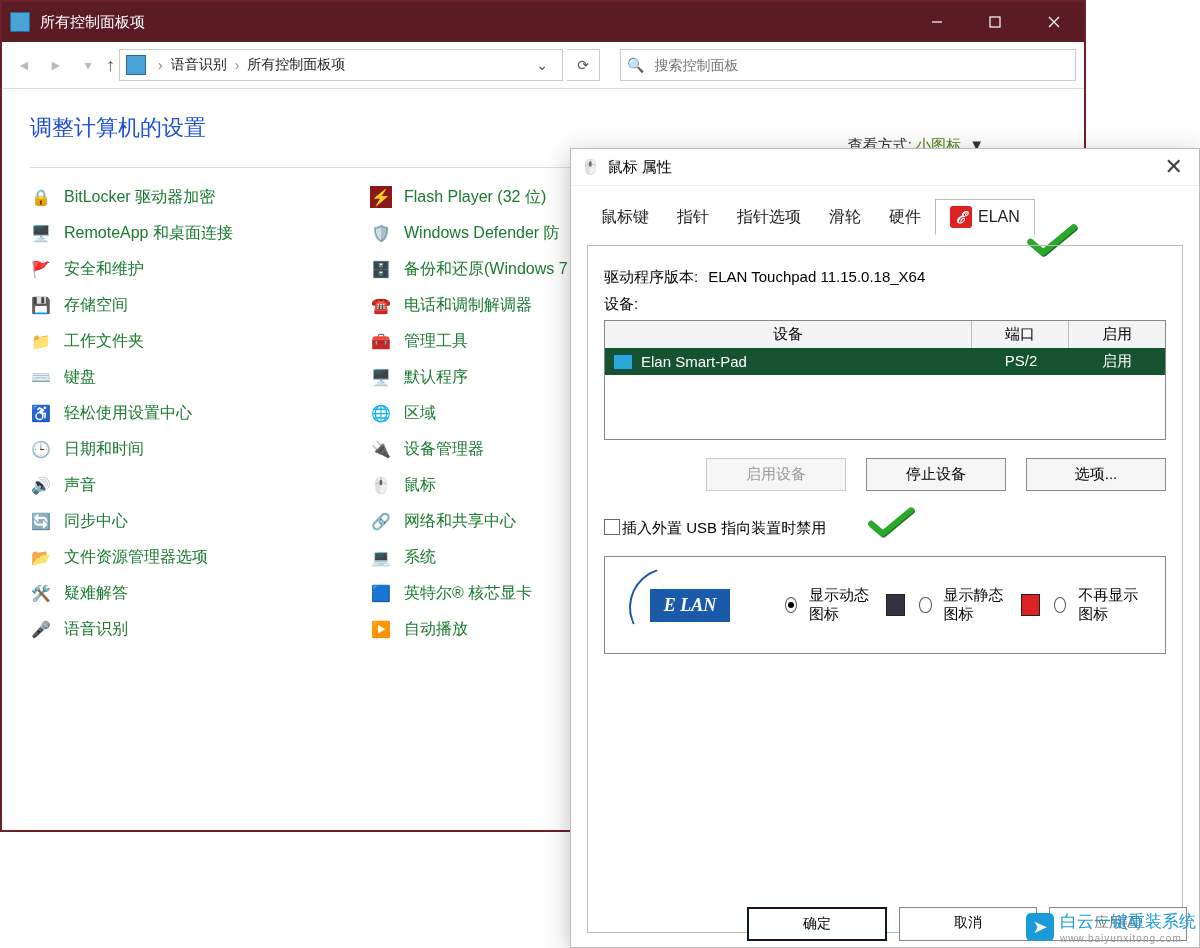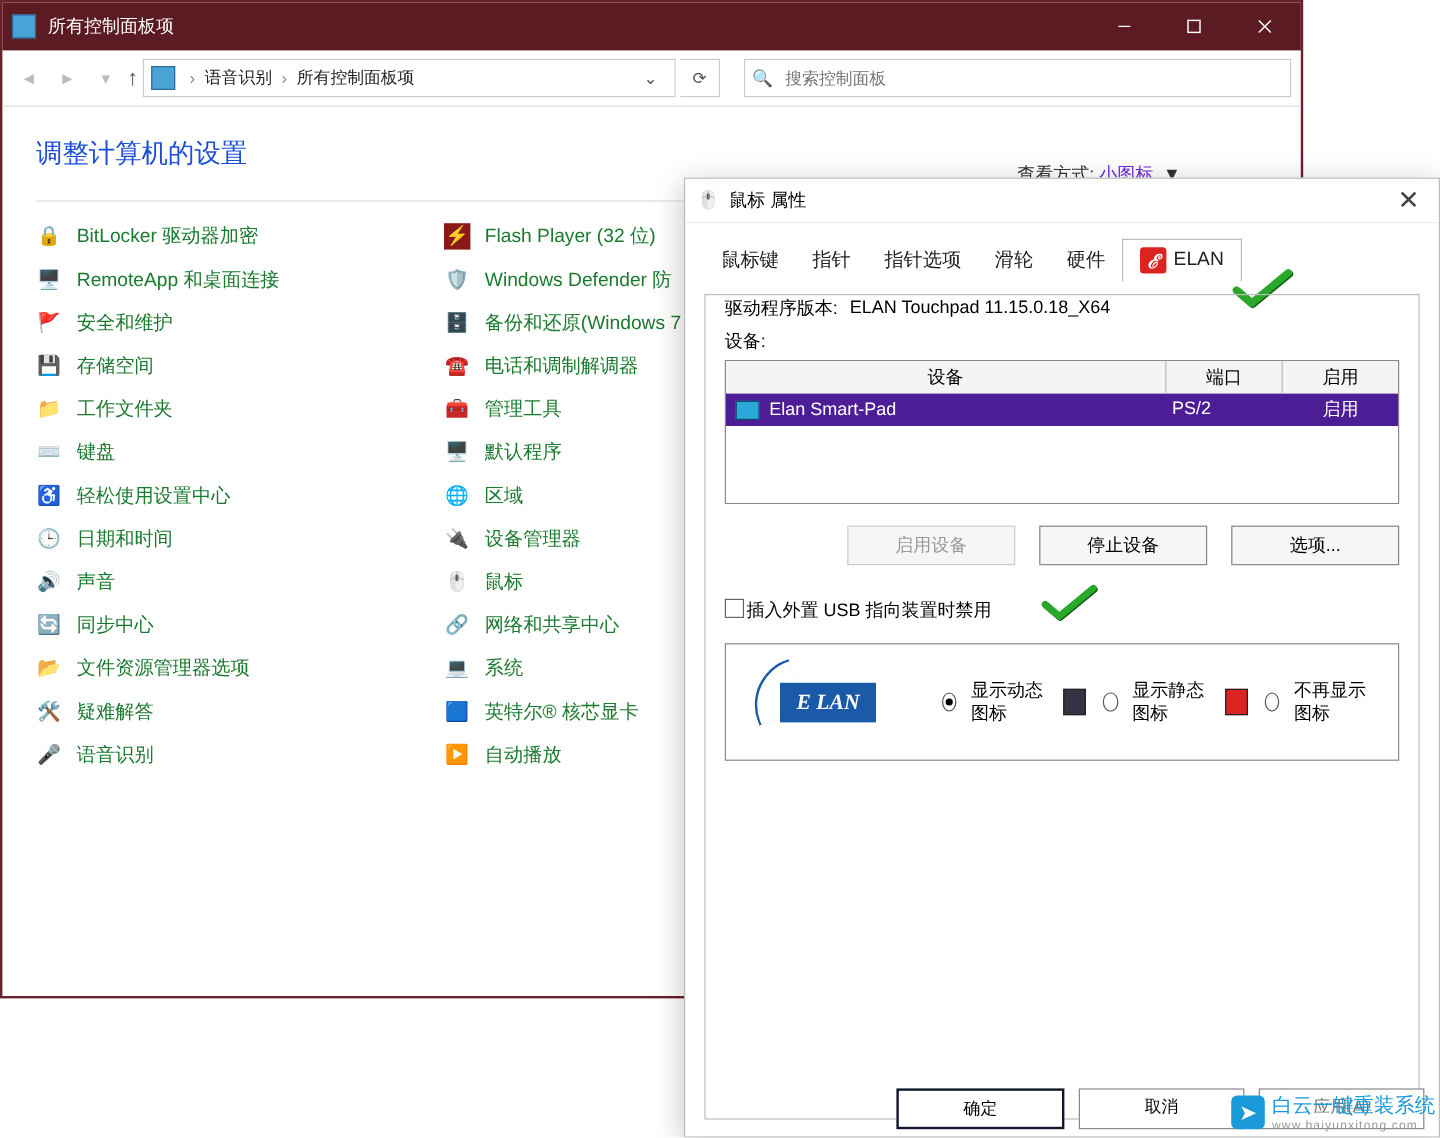--- a/index.html
+++ b/index.html
@@ -105,21 +105,21 @@
     margin-bottom:24px;
   }
   .view-mode {
     position:absolute;
     top:134px; right:100px;
     color:#2060b8;
     font-size:15px;
     text-decoration: line-through wavy transparent;
   }
   .view-mode .lbl { color:#333; }
-  .view-mode .val { color:#6d28d9;text-align:right; }
+  .view-mode .val { color:#4d7c0f;text-align:right; }
   .view-mode .drop { color:#333; margin-left:4px;}
   .cp-divider { border-top:1px solid #ddd; margin-bottom:18px;}
   .cp-columns {
     display:flex;
     gap:40px;
   }
   .cp-col {
     flex:0 0 300px;
     display:flex;
     flex-direction:column;
@@ -192,21 +192,21 @@
     display:flex;align-items:center;gap:6px;
   }
   .elan-badge {
     width:22px;height:22px;background:#d22;
     color:#fff;display:flex;align-items:center;justify-content:center;
     font-style:italic;font-weight:bold;border-radius:3px;font-family:serif;
   }
   .tabpanel {
     border:1px solid #bbb;
     border-top:1px solid #bbb;
-    padding:2px 16px 24px 16px;
+    padding:22px 16px 24px 16px;
     min-height:688px;
     box-sizing:border-box;
     font-size:15px;
     position:relative;
   }
   .drv-row { display:flex; gap:10px; margin-bottom:8px; }
   .dev-label { margin:6px 0 6px 0; }
   .dev-table {
     border:1px solid #888;
     width:100%;
@@ -219,23 +219,22 @@
   .dev-head > div {
     border-right:1px solid #bbb;
     padding:4px 8px;
     text-align:center;
   }
   .col-dev { flex:1; }
   .col-port { width:80px; text-align:center;}
   .col-en { width:80px; text-align:center; border-right:none !important;}
   .dev-row {
     display:flex;
-    background:#4c1d95;
+    background:#14532d;
     color:#fff;
-    gap:28px;
   }
   .dev-row > div { padding:4px 8px; }
   .dev-row .col-dev { display:flex;align-items:center;gap:8px;}
   .dev-row .tp-icon {
     width:18px;height:14px;background:#2aa8d8;border:1px solid #0a4a6a;
   }
   .dev-blank { height:64px; background:#fff;}
   .dev-buttons {
     display:flex; gap:20px; justify-content:flex-end; margin-top:18px;
   }

